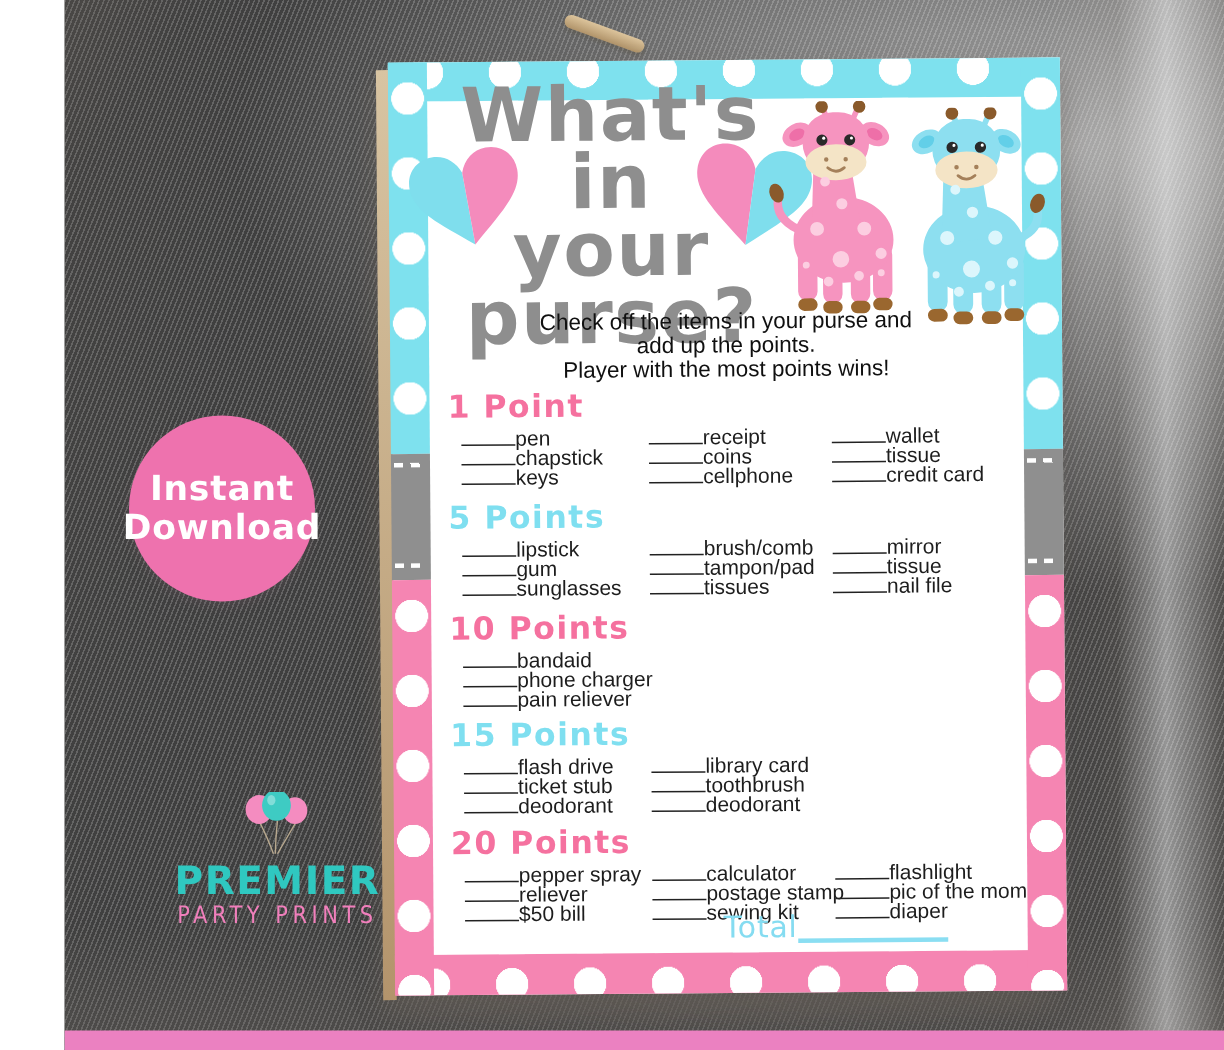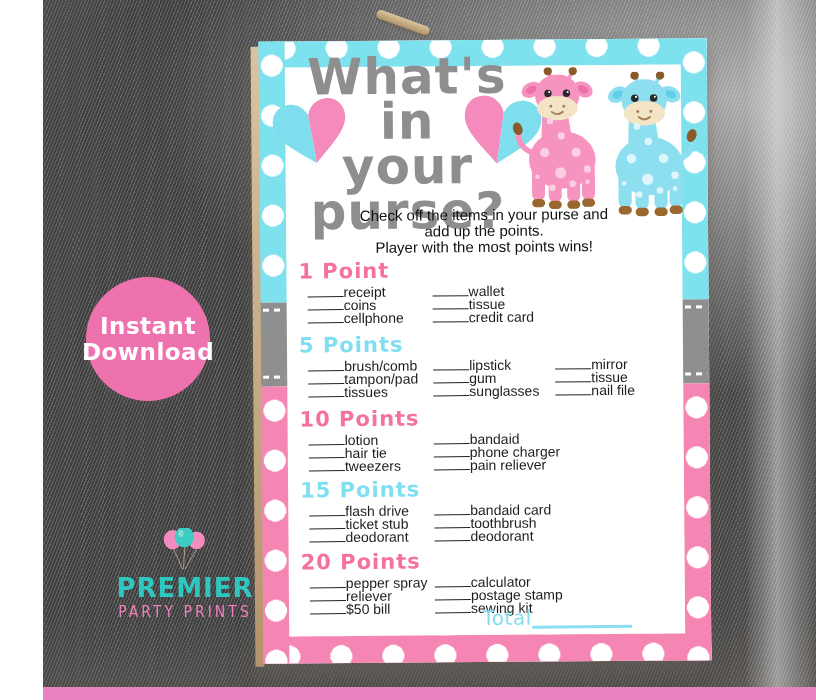--- a/index.html
+++ b/index.html
@@ -291,93 +291,98 @@
         <div class="instr-line">Check off the items in your purse and</div>
         <div class="instr-line">add up the points.</div>
         <div class="instr-line">Player with the most points wins!</div>
       </div>
 
     <div id="sections">
         <div class="section pink" style="top: 218px;">
           <div class="sec-heading">1 Point</div>
           <div class="sec-grid">
             <div class="sec-col">
+              <div class="item"><span class="blank"></span><span class="label">pen</span></div>
+              <div class="item"><span class="blank"></span><span class="label">chapstick</span></div>
+              <div class="item"><span class="blank"></span><span class="label">keys</span></div>
+            </div>
+            <div class="sec-col">
               <div class="item"><span class="blank"></span><span class="label">receipt</span></div>
               <div class="item"><span class="blank"></span><span class="label">coins</span></div>
               <div class="item"><span class="blank"></span><span class="label">cellphone</span></div>
             </div>
             <div class="sec-col">
               <div class="item"><span class="blank"></span><span class="label">wallet</span></div>
               <div class="item"><span class="blank"></span><span class="label">tissue</span></div>
               <div class="item"><span class="blank"></span><span class="label">credit card</span></div>
             </div>
           </div>
         </div>
         <div class="section blue" style="top: 292px;">
           <div class="sec-heading">5 Points</div>
           <div class="sec-grid">
             <div class="sec-col">
+              <div class="item"><span class="blank"></span><span class="label">lipstick</span></div>
+              <div class="item"><span class="blank"></span><span class="label">gum</span></div>
+              <div class="item"><span class="blank"></span><span class="label">sunglasses</span></div>
+            </div>
+            <div class="sec-col">
               <div class="item"><span class="blank"></span><span class="label">brush/comb</span></div>
               <div class="item"><span class="blank"></span><span class="label">tampon/pad</span></div>
               <div class="item"><span class="blank"></span><span class="label">tissues</span></div>
-            </div>
-            <div class="sec-col">
-              <div class="item"><span class="blank"></span><span class="label">lipstick</span></div>
-              <div class="item"><span class="blank"></span><span class="label">gum</span></div>
-              <div class="item"><span class="blank"></span><span class="label">sunglasses</span></div>
             </div>
             <div class="sec-col">
               <div class="item"><span class="blank"></span><span class="label">mirror</span></div>
               <div class="item"><span class="blank"></span><span class="label">tissue</span></div>
               <div class="item"><span class="blank"></span><span class="label">nail file</span></div>
             </div>
           </div>
         </div>
         <div class="section pink" style="top: 366px;">
           <div class="sec-heading">10 Points</div>
           <div class="sec-grid">
             <div class="sec-col">
-              <div class="item"><span class="blank"></span><span class="label">lotion</span></div>
-              <div class="item"><span class="blank"></span><span class="label">hair tie</span></div>
-              <div class="item"><span class="blank"></span><span class="label">tweezers</span></div>
-            </div>
-            <div class="sec-col">
               <div class="item"><span class="blank"></span><span class="label">bandaid</span></div>
               <div class="item"><span class="blank"></span><span class="label">phone charger</span></div>
               <div class="item"><span class="blank"></span><span class="label">pain reliever</span></div>
             </div>
           </div>
         </div>
         <div class="section blue" style="top: 437px;">
           <div class="sec-heading">15 Points</div>
           <div class="sec-grid">
             <div class="sec-col">
               <div class="item"><span class="blank"></span><span class="label">flash drive</span></div>
               <div class="item"><span class="blank"></span><span class="label">ticket stub</span></div>
               <div class="item"><span class="blank"></span><span class="label">deodorant</span></div>
             </div>
             <div class="sec-col">
-              <div class="item"><span class="blank"></span><span class="label">bandaid card</span></div>
+              <div class="item"><span class="blank"></span><span class="label">library card</span></div>
               <div class="item"><span class="blank"></span><span class="label">toothbrush</span></div>
               <div class="item"><span class="blank"></span><span class="label">deodorant</span></div>
             </div>
           </div>
         </div>
         <div class="section pink" style="top: 509px;">
           <div class="sec-heading">20 Points</div>
           <div class="sec-grid">
             <div class="sec-col">
               <div class="item"><span class="blank"></span><span class="label">pepper spray</span></div>
               <div class="item"><span class="blank"></span><span class="label">reliever</span></div>
               <div class="item"><span class="blank"></span><span class="label">$50 bill</span></div>
             </div>
             <div class="sec-col">
               <div class="item"><span class="blank"></span><span class="label">calculator</span></div>
               <div class="item"><span class="blank"></span><span class="label">postage stamp</span></div>
               <div class="item"><span class="blank"></span><span class="label">sewing kit</span></div>
+            </div>
+            <div class="sec-col">
+              <div class="item"><span class="blank"></span><span class="label">flashlight</span></div>
+              <div class="item"><span class="blank"></span><span class="label">pic of the mom</span></div>
+              <div class="item"><span class="blank"></span><span class="label">diaper</span></div>
             </div>
           </div>
         </div>
       </div>
 
     <div class="total">
       <span class="total-label">Total</span>
       <span class="total-line"></span>
     </div>
   </div>

